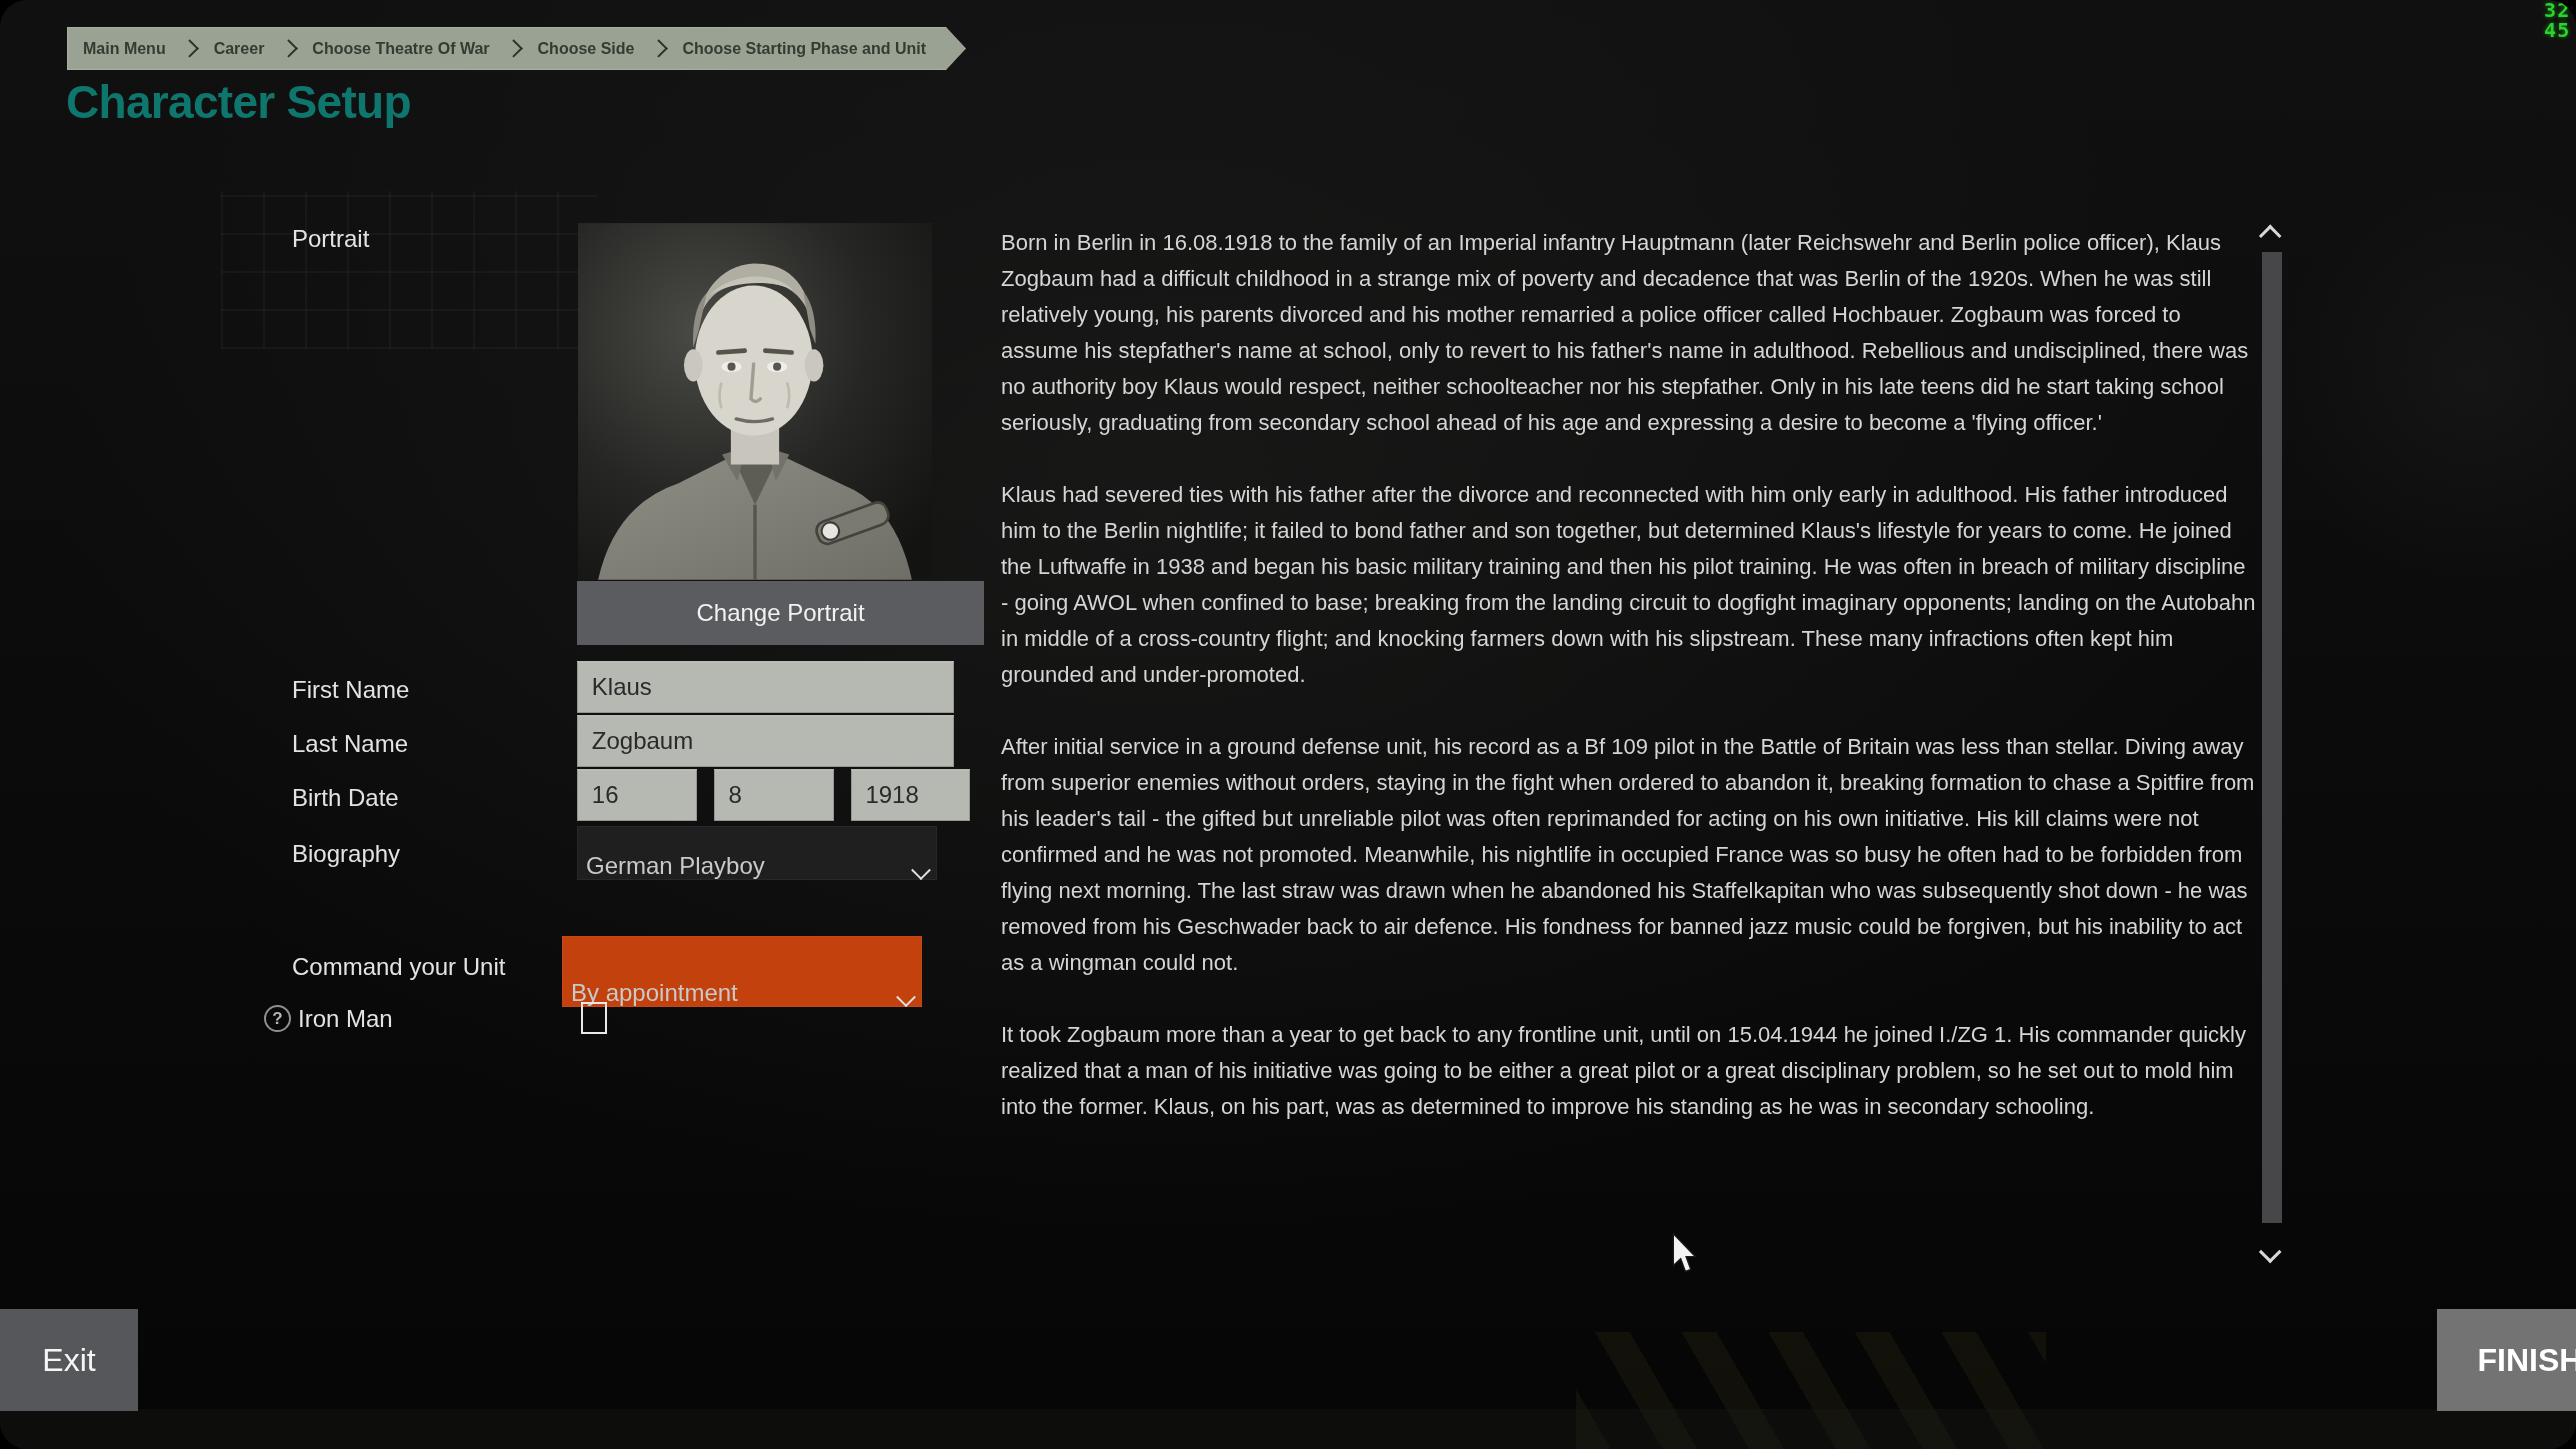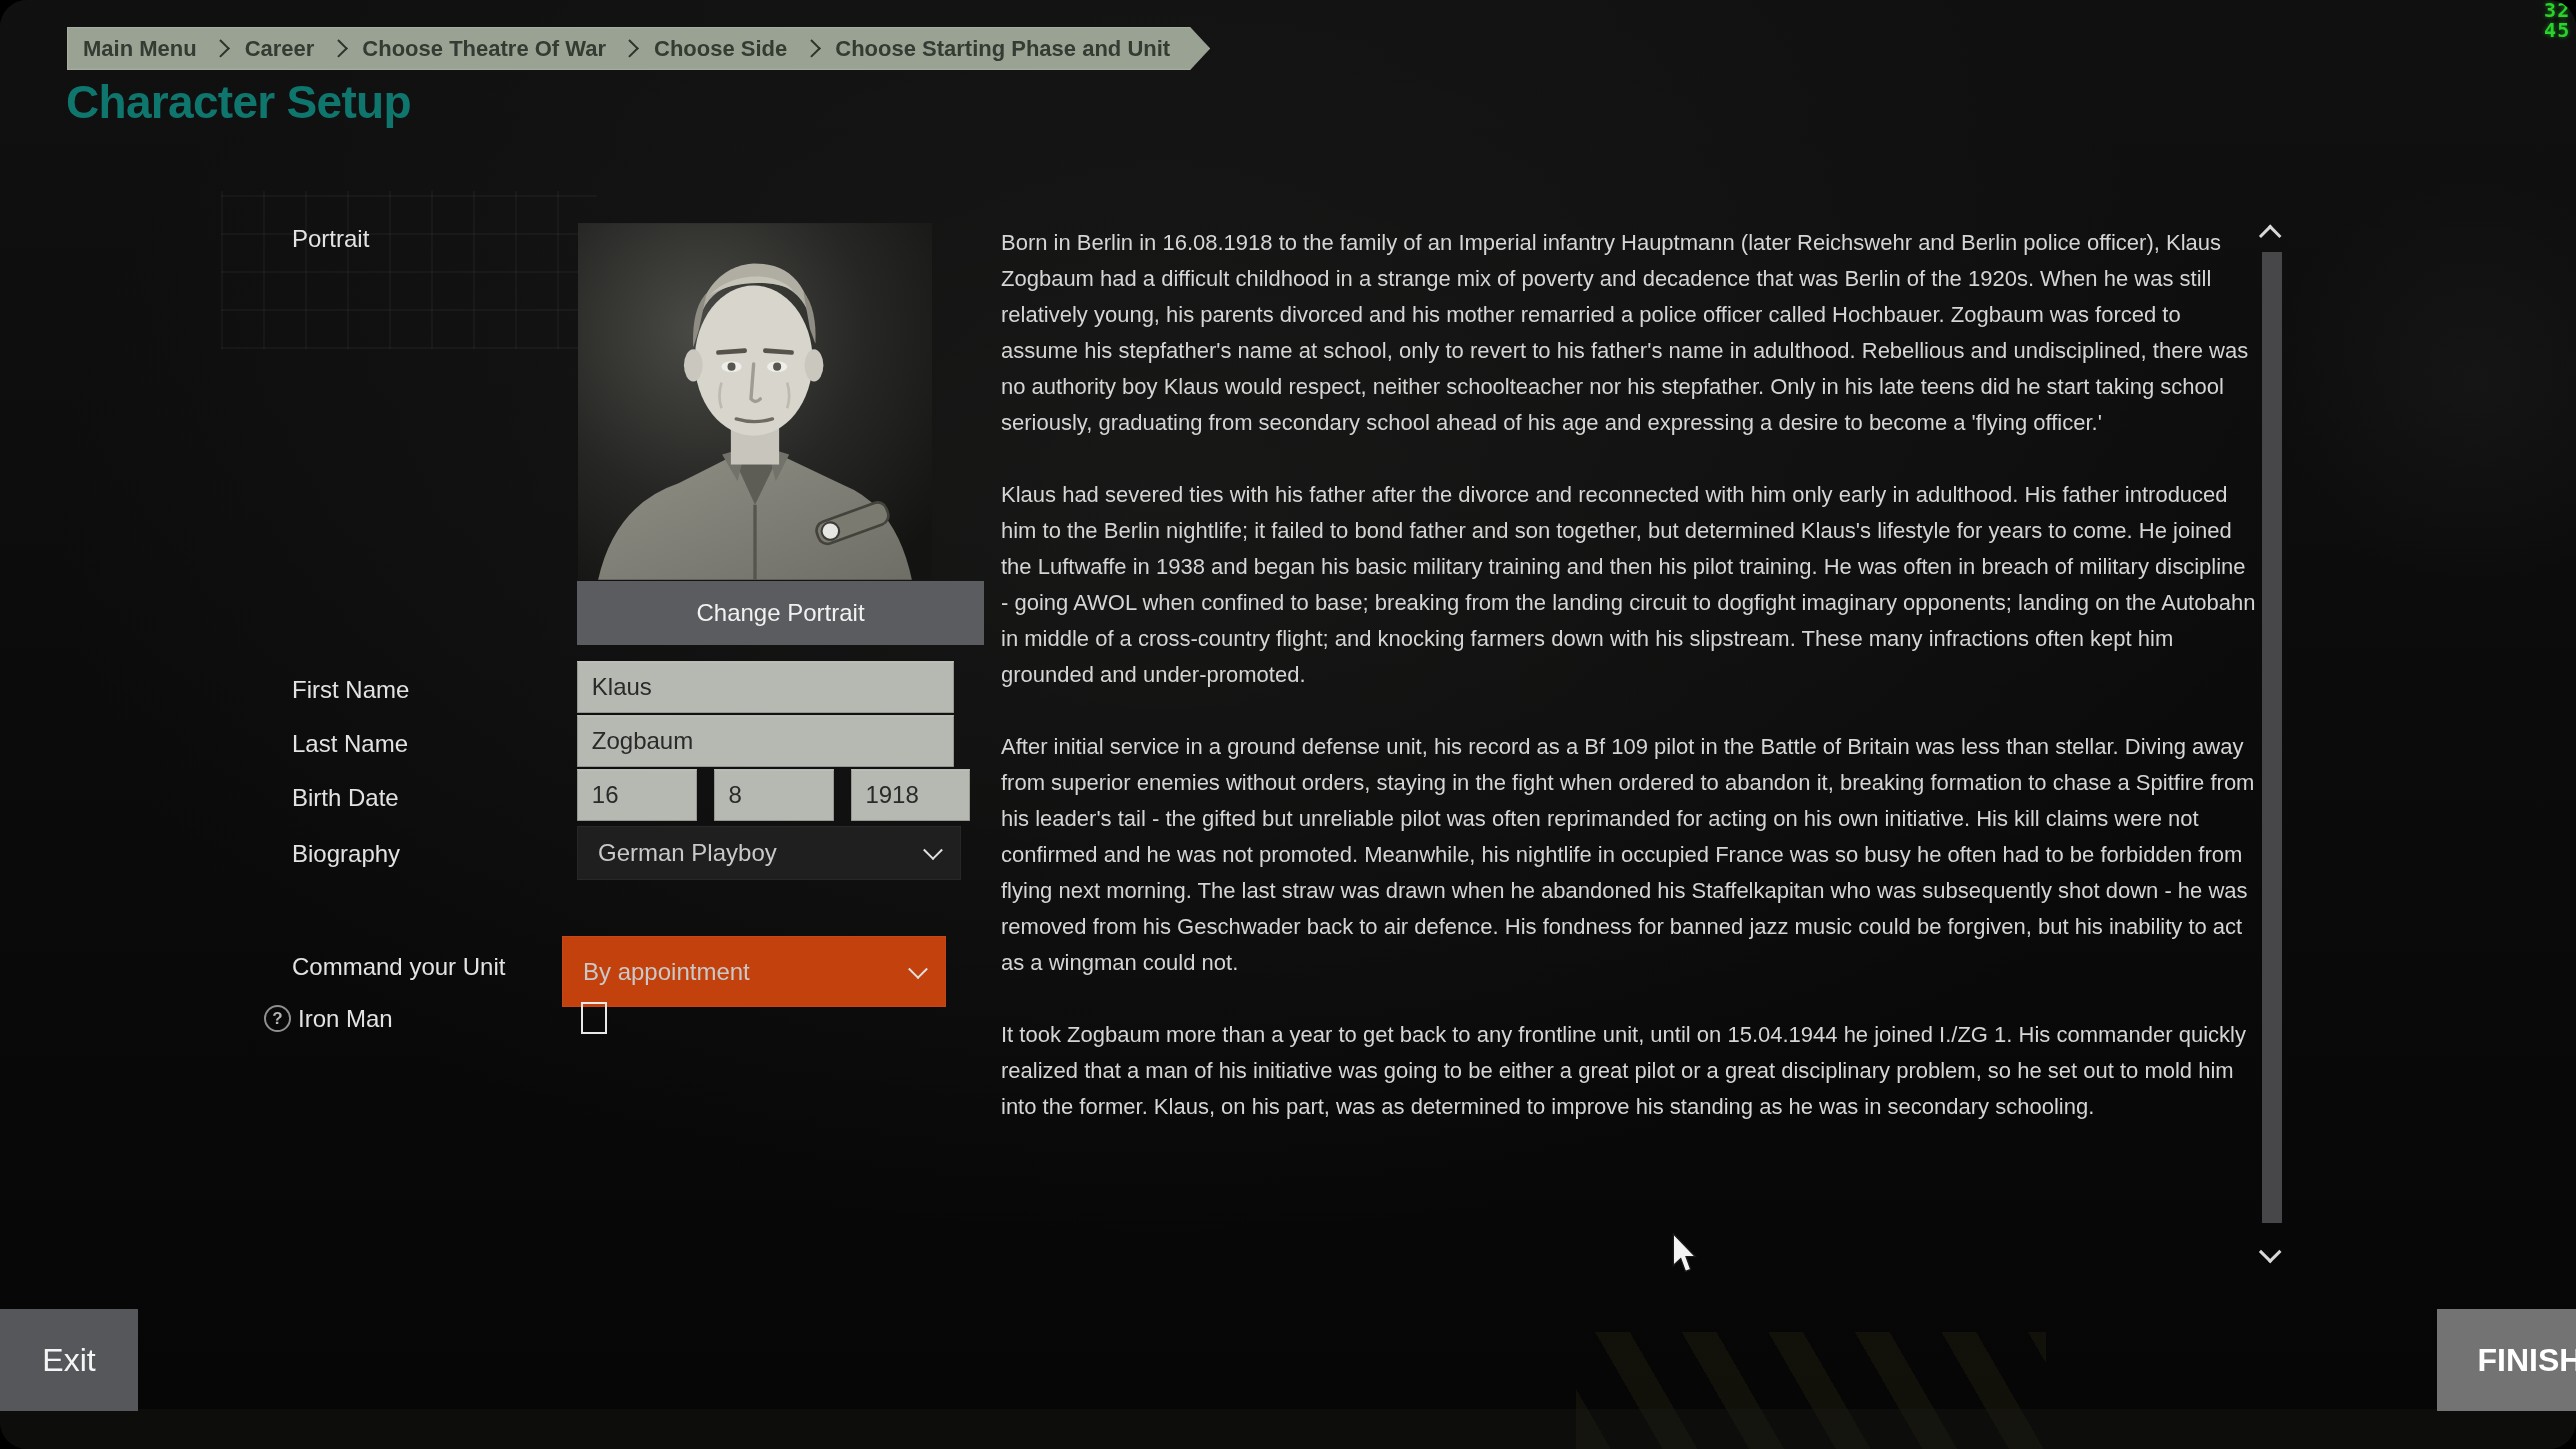--- a/index.html
+++ b/index.html
@@ -26,21 +26,21 @@
 
   
   .fps{position:absolute;top:1.3px;right:5.4px;text-align:right;
     font-family:"DejaVu Sans Mono",monospace;font-weight:bold;font-size:20px;line-height:19.5px;
     letter-spacing:1.3px;text-shadow:0 0 4.7px rgba(40,220,40,.55);}
 
   
   .breadcrumb{position:absolute;left:67px;top:27px;height:43px;display:flex;align-items:stretch;
     background:#9aa294;clip-path:polygon(0 0,calc(100% - 20px) 0,100% 50%,calc(100% - 20px) 100%,0 100%);
     padding-right:24px;box-shadow:inset 0 0 0 1.3px rgba(255,255,255,.12);}
-  .bc-item{display:flex;align-items:center;padding:0 16px;color:#343b32;font-weight:bold;font-size:22px;white-space:nowrap;}
+  .bc-item{display:flex;align-items:center;padding:0 16px;color:#343b32;font-weight:bold;font-size:16px;white-space:nowrap;}
   .bc-sep{width:11.4px;height:11.4px;border-top:2.7px solid #2c332b;border-right:2.7px solid #2c332b;
     transform:rotate(45deg);align-self:center;margin:0 1.3px;flex:0 0 auto;}
 
   
   .page-title{position:absolute;left:66px;top:75px;font-size:46px;font-weight:bold;color:#0f766e;letter-spacing:-0.7px;}
 
   
   .flabel{position:absolute;left:292px;color:#e3e3e3;font-size:24px;white-space:nowrap;}
   .portrait-box{position:absolute;left:578px;top:223px;width:354px;height:357px;overflow:hidden;background:#1a1a19;}
   .btn{display:flex;align-items:center;justify-content:center;cursor:pointer;}
@@ -48,21 +48,21 @@
 
   .input{position:absolute;background:#b6b8b2;color:#2a2a2a;font-size:24px;
     border:none;outline:none;padding:0 0 0 14.8px;font-family:"Liberation Sans",sans-serif;
     box-shadow:inset 0 1.3px 0 rgba(255,255,255,.35), inset 0 0 0 0.7px rgba(0,0,0,.25);}
   .in-first{left:577px;top:661px;width:362px;height:52px;}
   .in-last{left:577px;top:715px;width:362px;height:52px;}
   .bd-row{position:absolute;left:577px;top:769px;width:377px;height:52px;display:flex;gap:17px;}
   .bd-row input{position:static;width:105px;height:52px;flex:0 0 auto;}
 
   .select{position:absolute;background:#1e1f1e;color:#c9c9c9;font-size:24px;
-    display:flex;align-items:center;justify-content:space-between;padding:0 21px;cursor:pointer;
+    display:flex;align-items:flex-end;justify-content:space-between;padding:0 9px;cursor:pointer;
     box-shadow:inset 0 0 0 0.7px rgba(255,255,255,.06);}
   .sel-bio{left:577px;top:826px;width:342px;height:54px;}
   .sel-cmd{left:562px;top:936px;width:342px;height:71px;background:#c2410c;}
   .chev-down{width:12px;height:12px;border-right:2.7px solid #e0e0e0;border-bottom:2.7px solid #e0e0e0;
     transform:rotate(45deg) translate(-2px,-2px);flex:0 0 auto;}
 
   .help-icon{position:absolute;left:264px;top:1005px;width:23px;height:23px;border:2px solid #8f8f8f;border-radius:50%;
     color:#b5b5b5;font-size:17px;font-weight:bold;display:flex;align-items:center;justify-content:center;}
   .checkbox{position:absolute;left:581px;top:1002px;width:21.5px;height:28px;border:2.7px solid #e8e8e8;background:transparent;cursor:pointer;}
 

